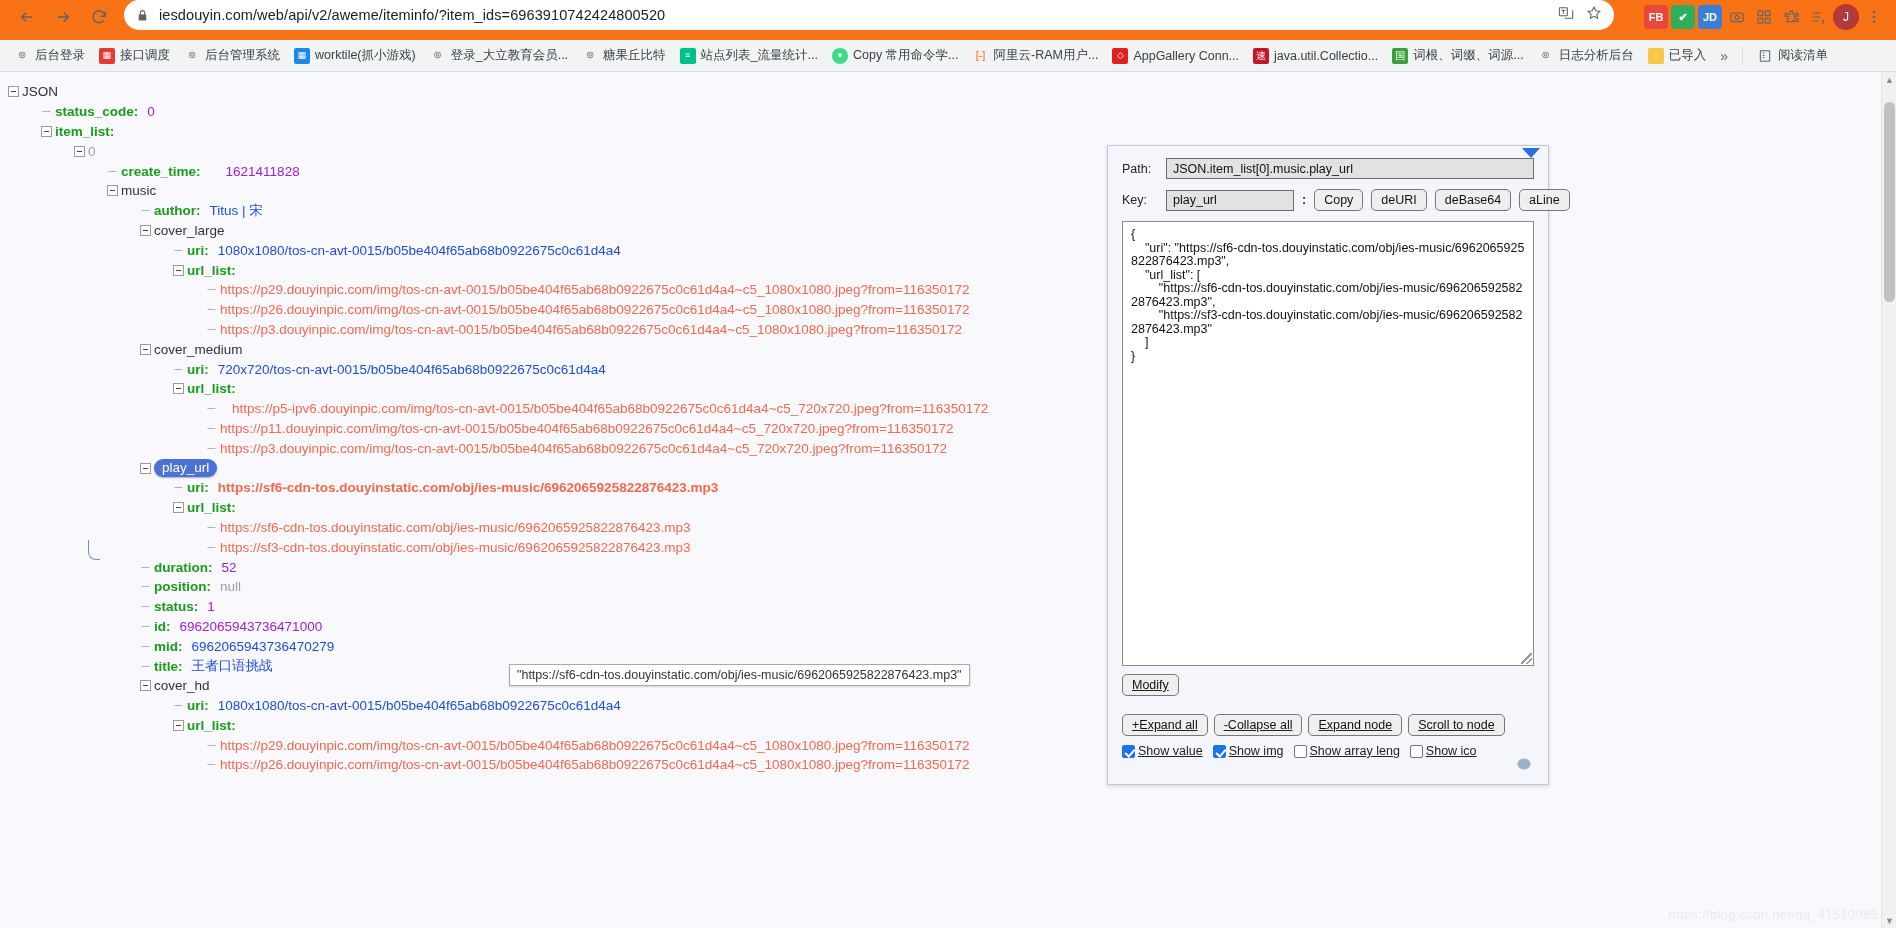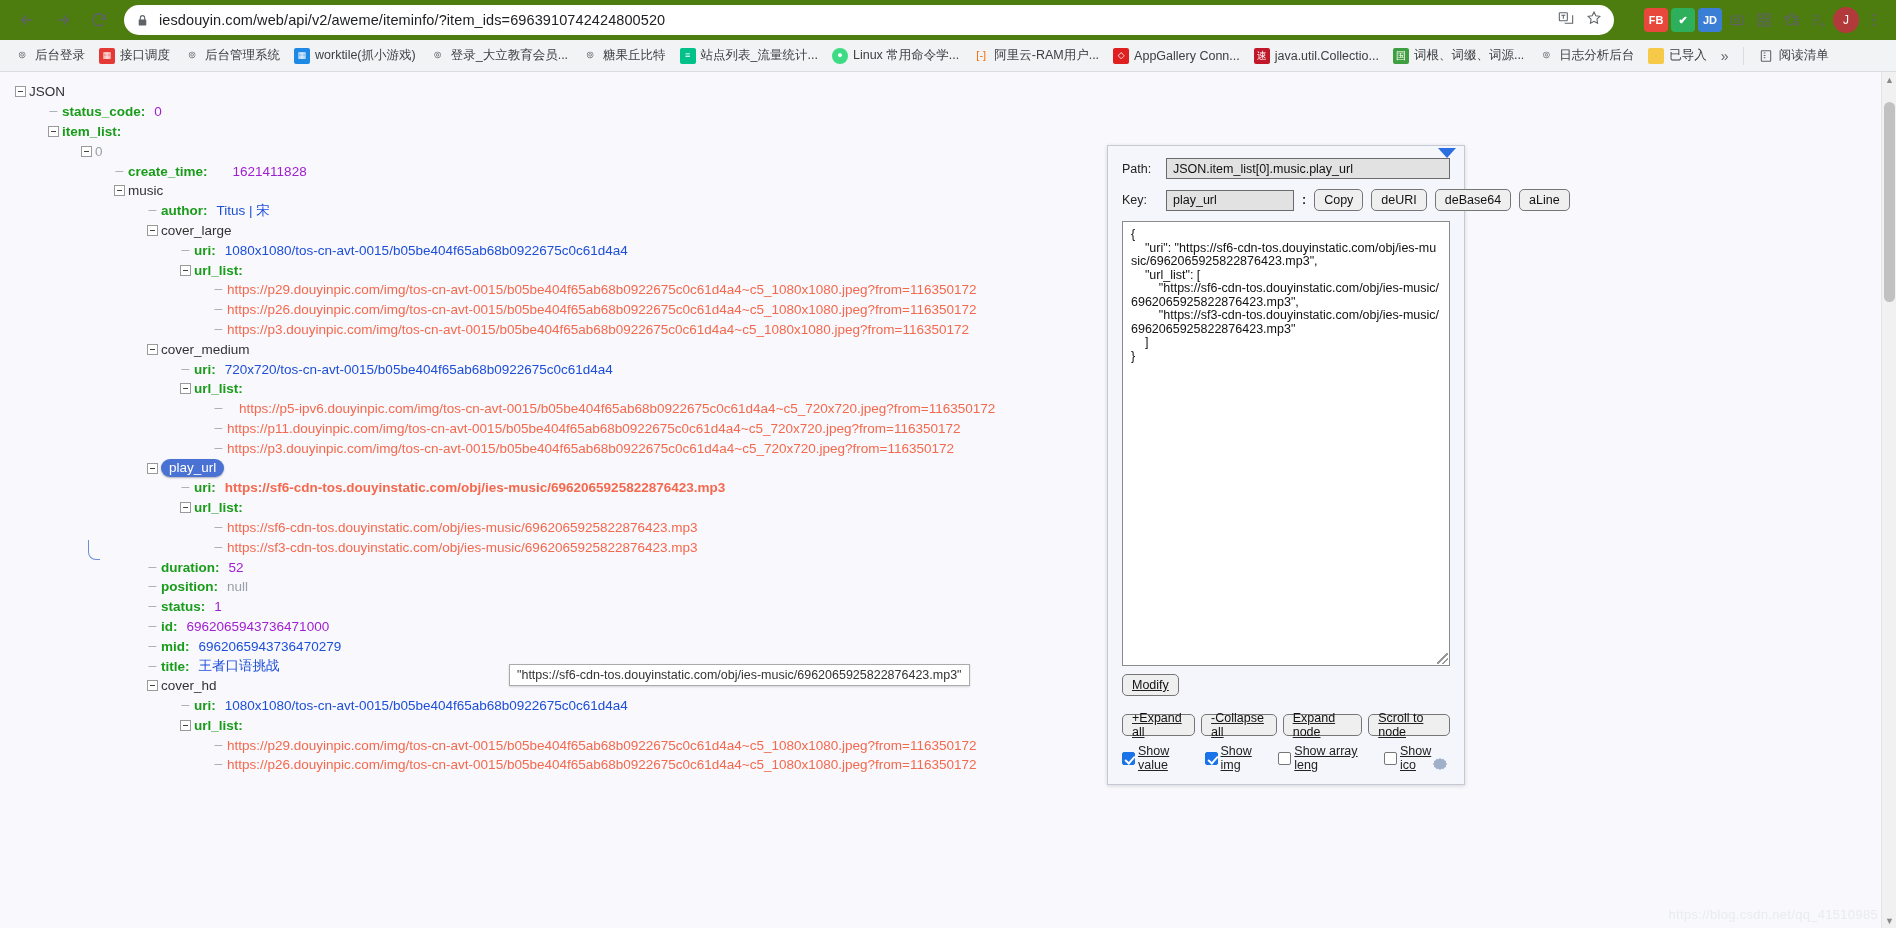--- a/index.html
+++ b/index.html
@@ -7,22 +7,22 @@
     margin: 0; padding: 0;
     width: 1896px; height: 928px;
     overflow: hidden;
     background: #fff;
     font-family: "Liberation Sans", sans-serif;
   }
 
   
   .chrome { width: 100%; background: #f1f3f4; }
   .toolbar {
-    height: 40px; display: flex; align-items: center;
-    padding: 0 10px; background: #4d7c0f; gap: 2px;
+    height: 40px; display: flex; align-items: flex-start;
+    padding: 0 10px; background: #f97316; gap: 2px;
   }
   .nav-btn {
     width: 34px; height: 34px; border-radius: 50%;
     display: flex; align-items: center; justify-content: center;
     color: #5f6368; flex: none;
   }
   .nav-btn svg { display: block; }
   .omnibox {
     flex: 1 1 auto; height: 30px; margin: 0 8px 0 6px;
     background: #fff; border-radius: 16px;
@@ -68,21 +68,21 @@
   .chev { color:#5f6368; font-size:14px; padding:0 6px; flex:none; }
 
   
   .page {
     position: relative; width: 100%; height: 856px;
     background: #f8f8fd; overflow: hidden;
   }
 
   
   .tree {
-    position: absolute; left: 7px; top: 0;
+    position: absolute; left: 0; top: 0;
     padding: 10px 0 0 8px;
     font-family: "Liberation Sans", sans-serif;
     font-size: 13.5px;
   }
   .row { display: flex; align-items: center; height: 19.8px; white-space: nowrap; }
   .ind { flex: none; display:block; }
   .tgl {
     width: 11px; height: 11px; flex: none; margin-right: 3px;
     border: 1px solid #9a9a9a; background: #fff;
     position: relative; color:#333;
@@ -116,21 +116,21 @@
   }
   .curve {
     position:absolute; left:88px; top:468px; width:12px; height:20px;
     border-left:1.5px solid #6a8ddc; border-bottom:1.5px solid #6a8ddc;
     border-bottom-left-radius:8px;
   }
 
   
   .panel {
     position: absolute; left: 1107px; top: 73px;
-    width: 358px; height: 640px;
+    width: 442px; height: 640px;
     background: #f4f6fb; border: 1px solid #c4c9d4;
     box-shadow: 0 1px 4px rgba(0,0,0,.15);
     padding: 12px 14px;
     font-size: 12.5px; color: #222;
   }
   .panel .marker {
     position:absolute; right:8px; top:2px;
     width:0;height:0;border-left:9px solid transparent;
     border-right:9px solid transparent;border-top:10px solid #2b6fe0;
   }
@@ -308,21 +308,21 @@
     <div class="bm">
         <span class="bm-ico bm-globe">⦾</span>
         <span>糖果丘比特</span>
       </div>
     <div class="bm">
         <span class="bm-ico" style="background:#00c18a">≡</span>
         <span>站点列表_流量统计...</span>
       </div>
     <div class="bm">
         <span class="bm-ico" style="background:#3ddc84;border-radius:50%">●</span>
-        <span>Linux 常用命令学...</span>
+        <span>Copy 常用命令学...</span>
       </div>
     <div class="bm">
         <span class="bm-ico" style="background:transparent;color:#ff6a00;font-size:11px">[-]</span>
         <span>阿里云-RAM用户...</span>
       </div>
     <div class="bm">
         <span class="bm-ico" style="background:#e02020">◇</span>
         <span>AppGallery Conn...</span>
       </div>
     <div class="bm">

